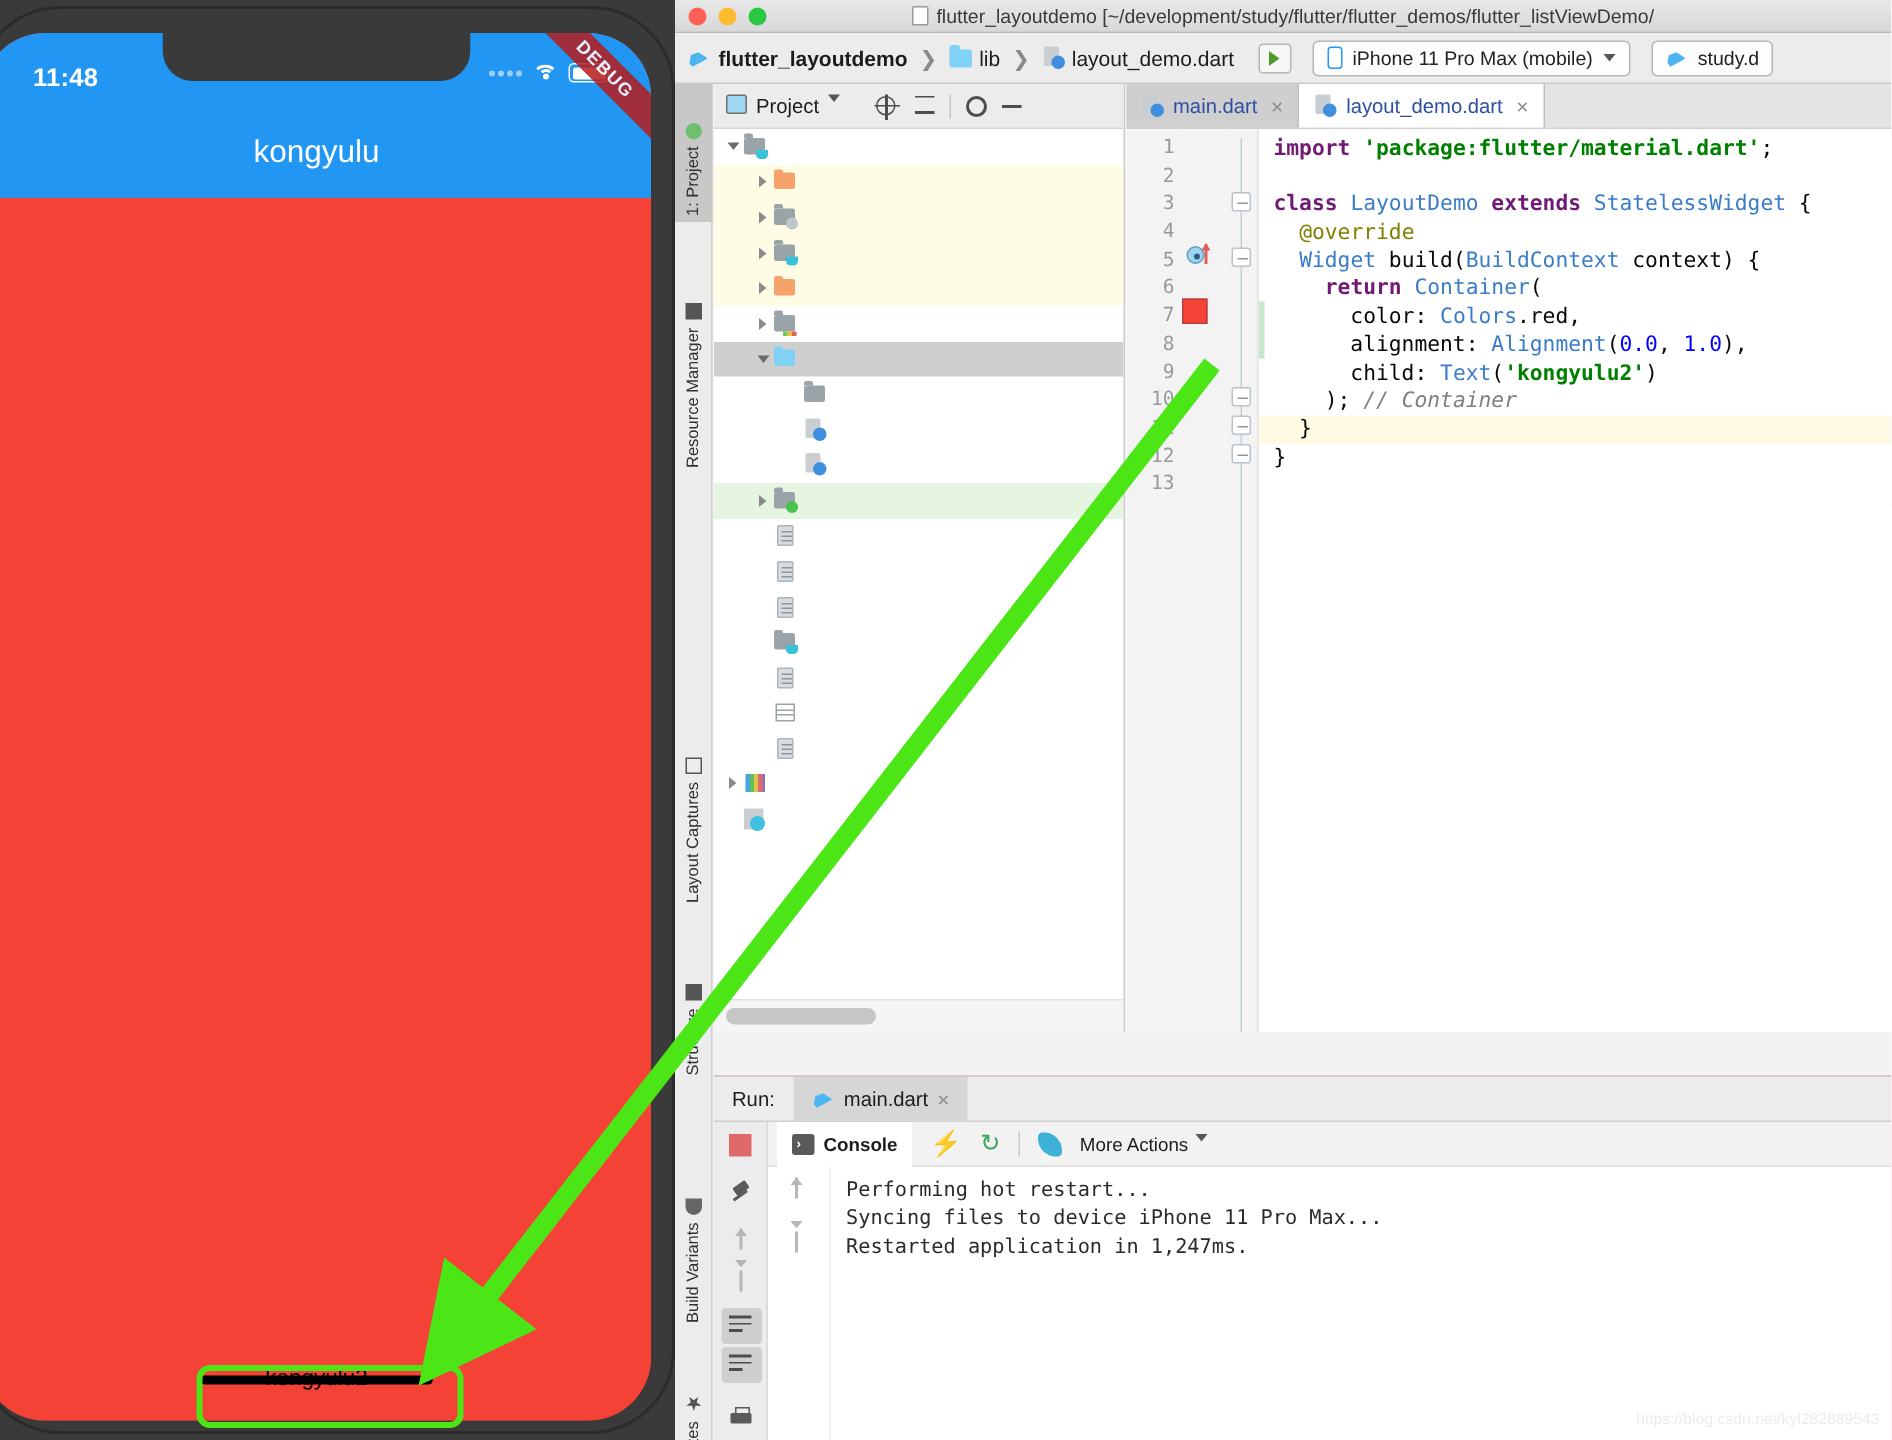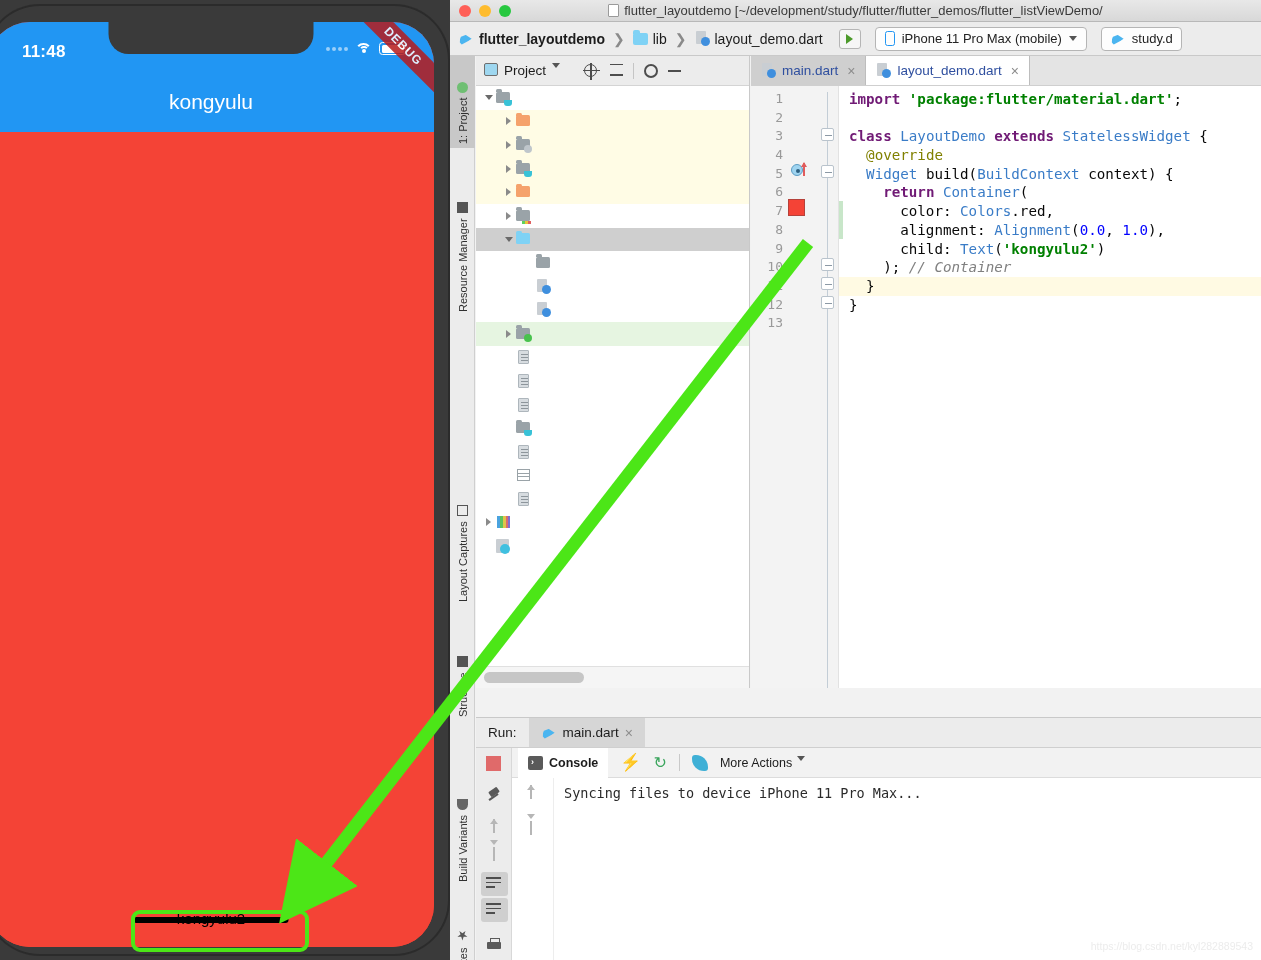--- a/index.html
+++ b/index.html
@@ -752,21 +752,21 @@
           <span>More Actions</span>
           <span class="caret"></span>
         </span>
       </div>
 
       <div class="console-body">
         <div class="console-gutter">
           <div class="cg-arr" style="top:6px;"><span class="arr-up"></span></div>
           <div class="cg-arr" style="top:42px;"><span class="arr-dn"></span></div>
         </div>
-        <div class="console-text" id="console-text"><div>Syncing files to device iPhone 11 Pro Max...</div></div>
+        <div class="console-text" id="console-text"><div>Performing hot restart...</div><div>Syncing files to device iPhone 11 Pro Max...</div><div>Restarted application in 1,247ms.</div></div>
         <div class="watermark">https://blog.csdn.net/kyl282889543</div>
       </div>
     </div>
 
   </div>
 
   <svg id="arrow-svg" viewBox="0 0 1261 960">
     <defs>
       <marker id="ah" markerWidth="6" markerHeight="6" refX="3" refY="3" orient="auto">
         <path d="M0,0 L6,3 L0,6 z" fill="#4CE617"></path>

